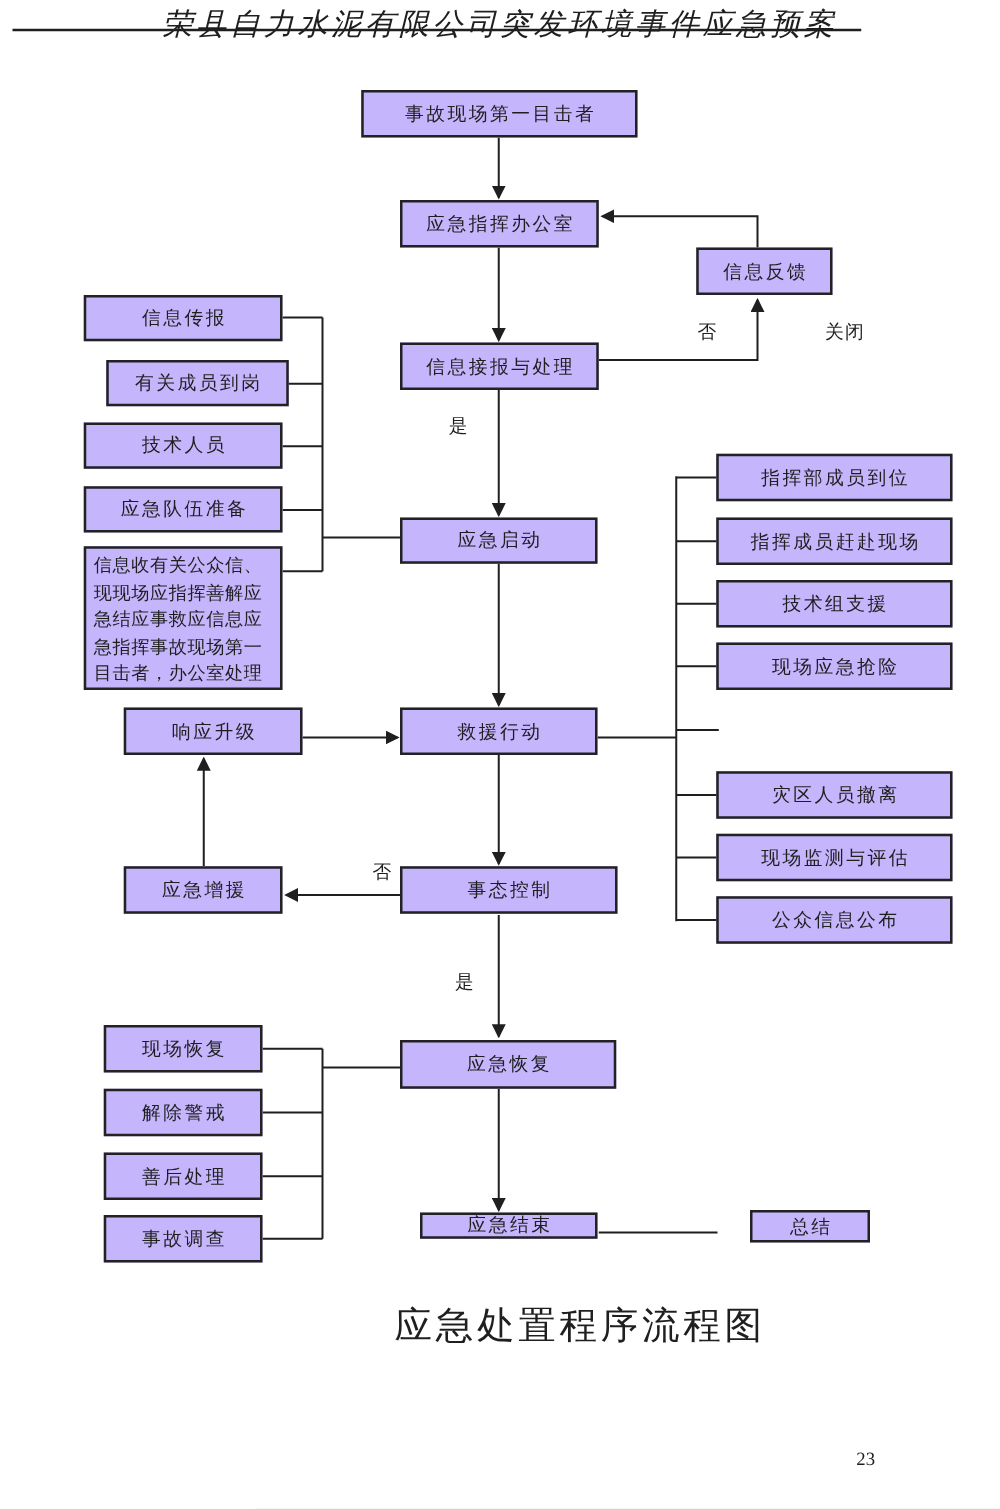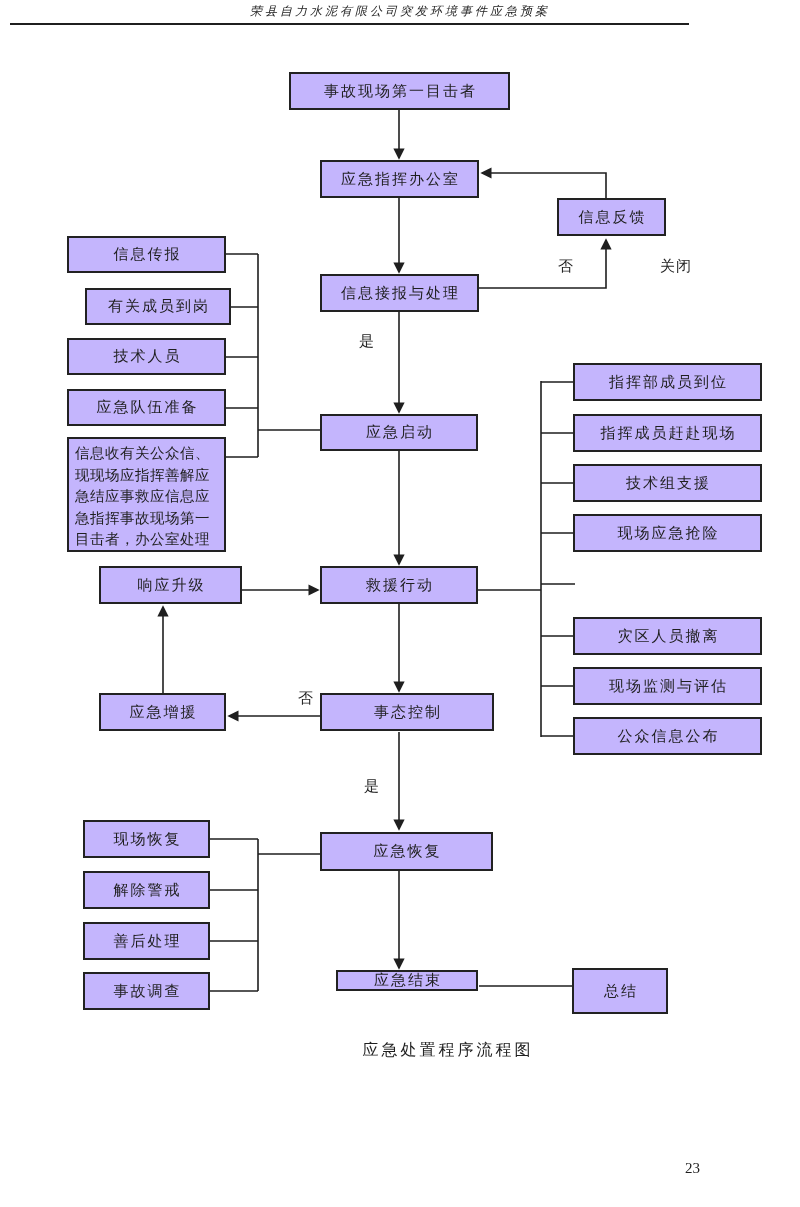--- a/index.html
+++ b/index.html
@@ -7,21 +7,21 @@
     position:relative;
     width:800px;height:1207px;
     margin:0 auto;
     background:#ffffff;
     font-family:"Liberation Serif","DejaVu Serif",serif;
     color:#1f1f1f;
     overflow:hidden;
   }
   .header-title{
     position:absolute;top:3px;left:0;width:100%;
-    text-align:center;font-size:12px;font-style:italic;
+    text-align:center;font-size:24px;font-style:italic;
     letter-spacing:3px;white-space:nowrap;
   }
   .header-rule{
     position:absolute;left:10px;top:23px;width:679px;height:2px;
     background:#1f1f1f;
   }
   svg.connectors{position:absolute;left:0;top:0;}
   .fbox{
     position:absolute;box-sizing:border-box;
     border:2px solid #222;background:#c4b5fd;
@@ -33,22 +33,22 @@
     align-items:flex-start;justify-content:flex-start;
     text-align:left;padding:4px 4px 2px 6px;
     font-size:14.5px;line-height:21.5px;letter-spacing:0.5px;text-indent:0;
     white-space:pre-line;
   }
   .flabel{
     position:absolute;transform:translate(-50%,-50%);
     font-size:15px;letter-spacing:1px;white-space:nowrap;
   }
   .caption{
-    position:absolute;left:448px;top:1040px;transform:translateX(-50%);
-    font-size:16px;letter-spacing:3px;white-space:nowrap;
+    position:absolute;left:464px;top:1040px;transform:translateX(-50%);
+    font-size:30px;letter-spacing:3px;white-space:nowrap;
   }
   .page-number{
     position:absolute;left:660px;top:1160px;font-size:15px;margin-left:25px;
   }
 </style>
 </head>
 <body>
 
 <div class="page">
 
@@ -85,21 +85,21 @@
 
   <div class="fbox" style="left:289px;top:72px;width:221px;height:38px">事故现场第一目击者</div>
   <div class="fbox" style="left:320px;top:160px;width:159px;height:38px">应急指挥办公室</div>
   <div class="fbox" style="left:557px;top:198px;width:109px;height:38px">信息反馈</div>
   <div class="fbox" style="left:320px;top:274px;width:159px;height:38px">信息接报与处理</div>
   <div class="fbox" style="left:320px;top:414px;width:158px;height:37px">应急启动</div>
   <div class="fbox" style="left:320px;top:566px;width:158px;height:38px">救援行动</div>
   <div class="fbox" style="left:320px;top:693px;width:174px;height:38px">事态控制</div>
   <div class="fbox" style="left:320px;top:832px;width:173px;height:39px">应急恢复</div>
   <div class="fbox" style="left:336px;top:970px;width:142px;height:21px">应急结束</div>
-  <div class="fbox" style="left:572px;top:968px;width:96px;height:46px">总结</div>
+  <div class="fbox" style="left:600px;top:968px;width:96px;height:26px">总结</div>
 
   <div class="fbox" style="left:67px;top:236px;width:159px;height:37px">信息传报</div>
   <div class="fbox" style="left:85px;top:288px;width:146px;height:37px">有关成员到岗</div>
   <div class="fbox" style="left:67px;top:338px;width:159px;height:37px">技术人员</div>
   <div class="fbox" style="left:67px;top:389px;width:159px;height:37px">应急队伍准备</div>
   <div class="fbox note" style="left:67px;top:437px;width:159px;height:115px">信息收有关公众信、
 现现场应指挥善解应
 急结应事救应信息应
 急指挥事故现场第一
 目击者，办公室处理</div>

